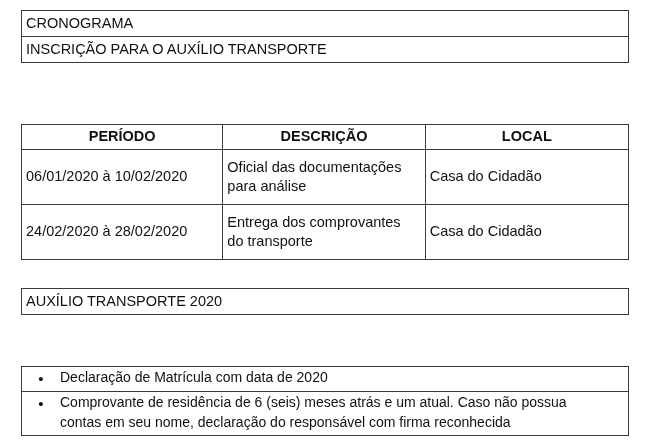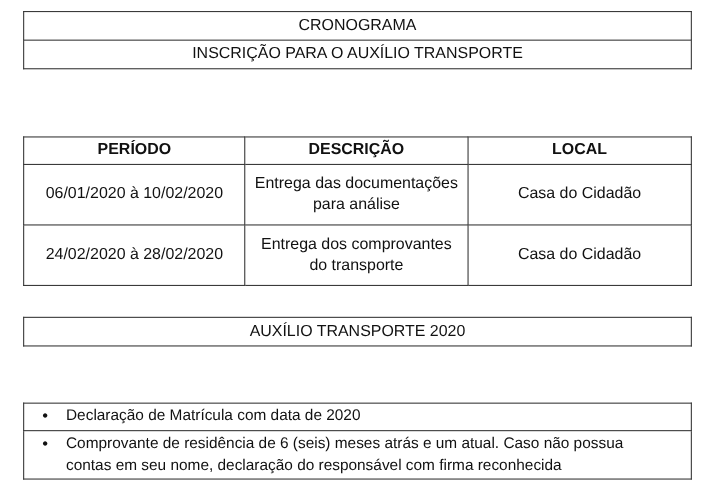--- a/index.html
+++ b/index.html
@@ -31,21 +31,20 @@
     background: #ffffff;
   }
 
   table.block td,
   table.block th {
     border: 1px solid #3a3a3a;
     padding: 2px 4px;
     font-size: 14.5px;
     line-height: 1.32;
     font-weight: normal;
-    text-align: center;
     vertical-align: middle;
     color: #111111;
   }
 
   
   #title-block {
     position: absolute;
     left: 0;
     top: 10px;
   }
@@ -145,21 +144,21 @@
     <thead>
       <tr>
         <th>PERÍODO</th>
         <th>DESCRIÇÃO</th>
         <th>LOCAL</th>
       </tr>
     </thead>
     <tbody>
       <tr class="tall">
         <td class="period">06/01/2020 à 10/02/2020</td>
-        <td class="desc">Entrega das documentações para análise</td>
+        <td class="desc">Oficial das documentações para análise</td>
         <td class="local">Casa do Cidadão</td>
       </tr>
       <tr class="tall">
         <td class="period">24/02/2020 à 28/02/2020</td>
         <td class="desc">Entrega dos comprovantes do transporte</td>
         <td class="local">Casa do Cidadão</td>
       </tr>
     </tbody>
   </table>
 

